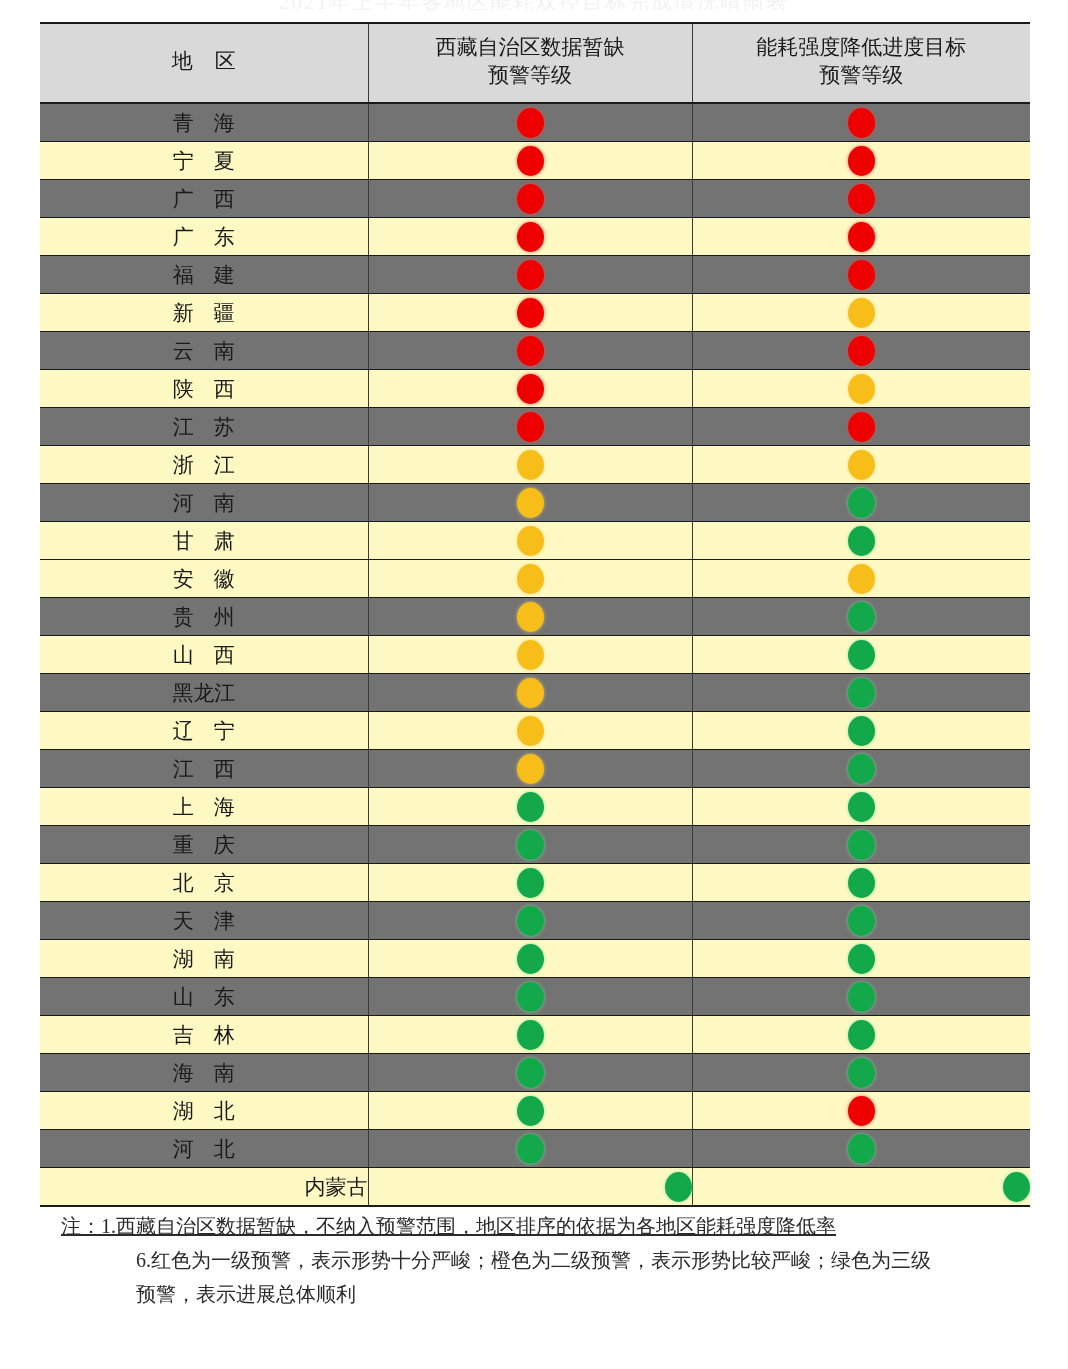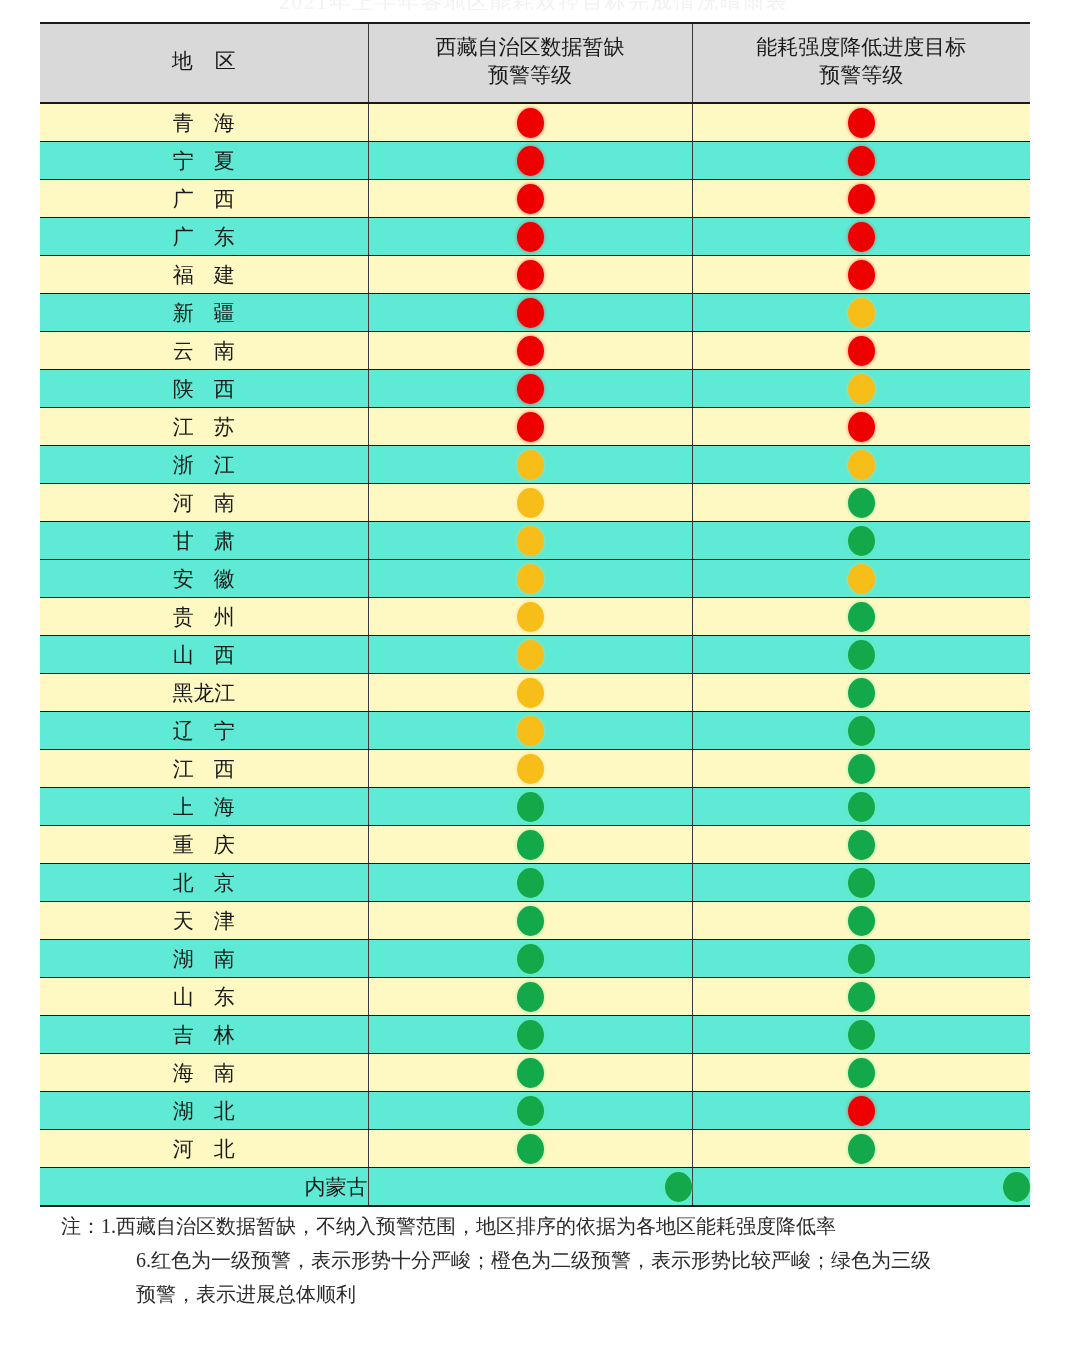--- a/index.html
+++ b/index.html
@@ -77,22 +77,22 @@
     font-size: 21px;
     text-align: center;
     vertical-align: middle;
     border-bottom: 1px solid #1a1a1a;
     color: #1a1a1a;
   }
   tbody tr:last-child td {
     border-bottom: 2px solid #1a1a1a;
     text-align: right;
   }
-  tbody tr.odd td  { background: #fef9c3; }
-  tbody tr.even td { background: #5eead4; }
+  tbody tr.odd td  { background: #737373; }
+  tbody tr.even td { background: #fef9c3; }
 
   tbody td.cell-c1, tbody td.cell-c2 {
     border-left: 1px solid #3a3a3a;
   }
 
   td.cell-region .name {
     display: inline-block;
     white-space: nowrap;
   }
   td.cell-region .name.two-char { letter-spacing: 0; }
@@ -115,21 +115,21 @@
     top: 1216px;
     width: 1000px;
     font-size: 20px;
     line-height: 1.0;
     color: #2b2b2b;
   }
   .notes .note-row {
     white-space: nowrap;
     margin-bottom: 14px;
   }
-  .notes .note-lead { display: inline-block; padding-left: 21px; }
+  .notes .note-lead { display: inline-block; padding-left: 21px; text-decoration: underline; }
   .notes .note-cont { display: inline-block; padding-left: 96px; }
 </style>
 </head>
 <body>
 
 <div class="clipped-title">2021年上半年各地区能耗双控目标完成情况晴雨表</div>
 
 <div class="table-wrap">
   <table class="warn-table">
     <colgroup>

